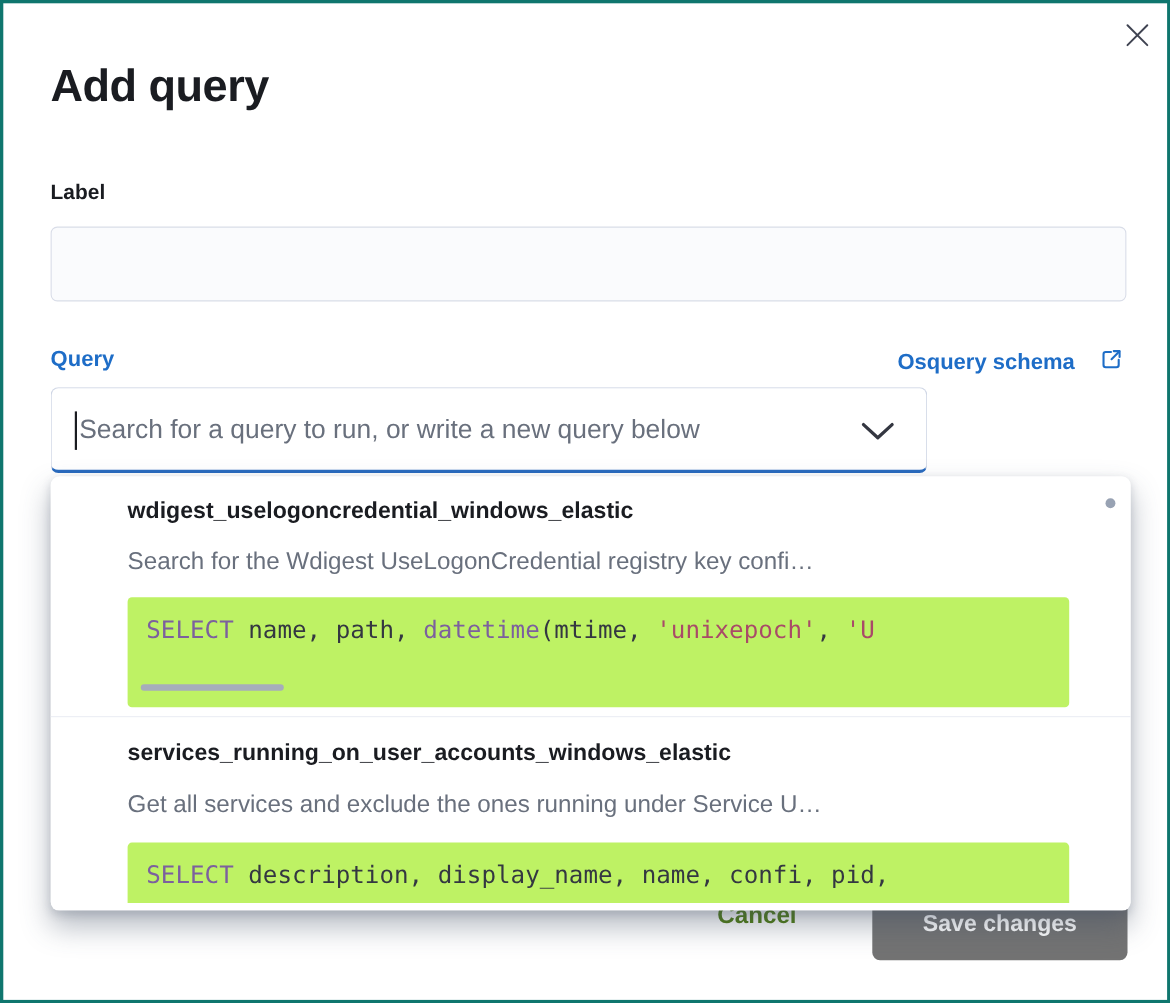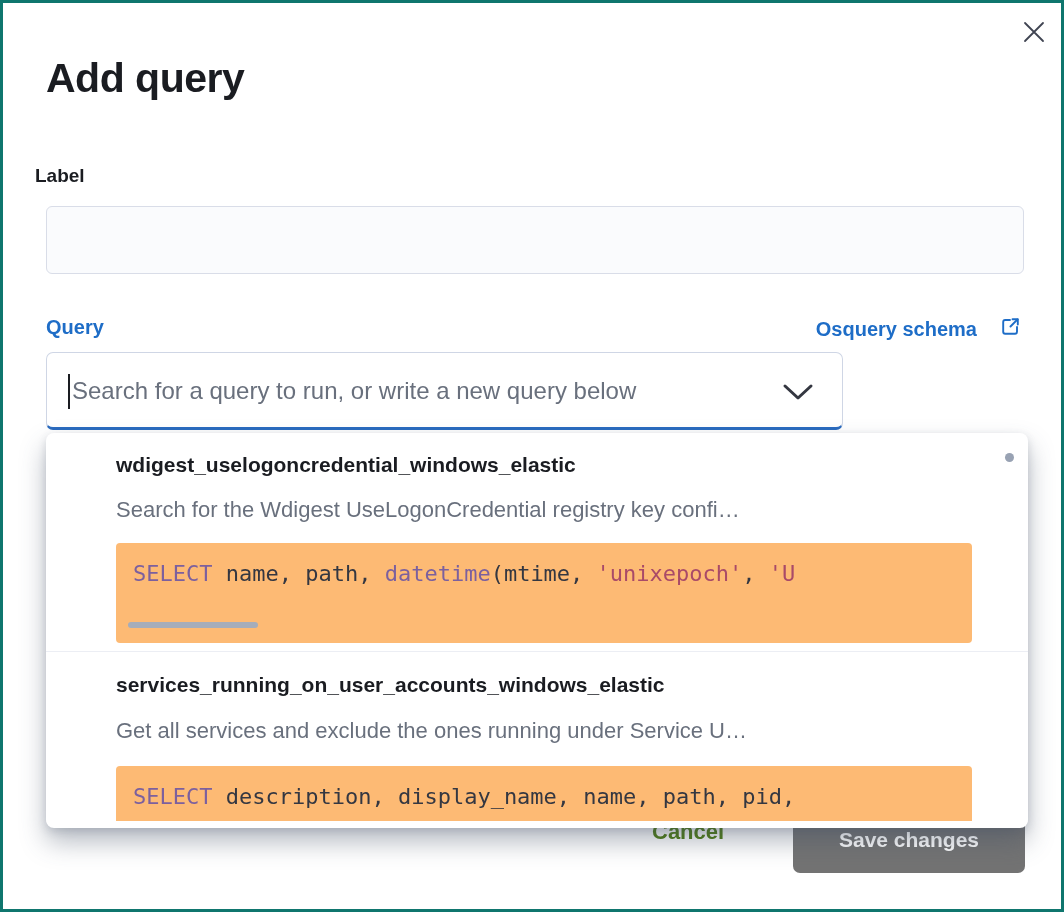--- a/index.html
+++ b/index.html
@@ -13,21 +13,21 @@
 
   
   .close-btn { position:absolute; top:14px; right:11px; width:32px; height:32px;
     background:none; border:none; cursor:pointer; display:flex; align-items:center; justify-content:center; }
 
   
   .modal-title { position:absolute; left:43px; top:52px; font-size:41px; font-weight:bold;
     letter-spacing:-0.5px; color:#1a1c21; }
 
   
-  .field-label { position:absolute; left:32px; top:162px; font-size:19px; font-weight:bold; color:#1a1c21; }
+  .field-label { position:absolute; left:43px; top:162px; font-size:19px; font-weight:bold; color:#1a1c21; }
   .label-input { position:absolute; left:43px; top:203px; width:978px; height:68px;
     background:#fafbfd; border:1px solid #d9dde8; border-radius:6px;
     font-size:22px; padding:0 18px; color:#343741; outline:none; }
 
   
   .query-row-label { position:absolute; left:43px; top:313px; font-size:20px; font-weight:bold; color:#1e6dc7; }
   .schema-link { position:absolute; right:40px; top:313px; font-size:20px; font-weight:bold; color:#1e6dc7;
     text-decoration:none; display:flex; align-items:center; gap:23px; }
 
   
@@ -43,21 +43,21 @@
     background:#fff; border-radius:8px; z-index:5; overflow:hidden;
     border-bottom:7px solid #fff;
     box-shadow:0 14px 26px rgba(66,78,99,0.38), 0 3px 8px rgba(66,78,99,0.18); }
   .vscroll-dot { position:absolute; top:20px; right:14px; width:9px; height:9px; border-radius:50%;
     background:#98a2b3; z-index:6; }
 
   .option { position:absolute; left:0; width:100%; cursor:pointer; }
   .option-title { position:absolute; left:70px; font-size:21px; font-weight:bold; color:#1a1c21; white-space:nowrap; }
   .option-desc { position:absolute; left:70px; font-size:22px; color:#69707d; white-space:nowrap; }
   .code-block { position:absolute; left:70px; width:856px; height:100px;
-    background:#fdba74; border-radius:4px; overflow:hidden; }
+    background:#bef264; border-radius:4px; overflow:hidden; }
   .code-line { position:absolute; left:17px; top:18px; font-family:"DejaVu Sans Mono", monospace;
     font-size:22px; white-space:pre; letter-spacing:0; }
   .tok-kw  { color:#7c609e; }
   .tok-pl  { color:#343741; }
   .tok-str { color:#a94a68; }
   .hscroll-thumb { position:absolute; left:12px; bottom:15px; width:130px; height:6px;
     border-radius:3px; background:#a6adba; }
   .option-divider { position:absolute; left:0; top:218px; width:100%; height:1px; background:#eceef4; }
 
   
@@ -120,21 +120,21 @@
         <span class="hscroll-thumb"></span>
       </div>
     </div>
 
     <div class="option-divider"></div>
 
     <div class="option" style="top:219px; height:250px;">
       <div class="option-title" style="top:21px;">services_running_on_user_accounts_windows_elastic</div>
       <div class="option-desc" style="top:66px;">Get all services and exclude the ones running under Service U…</div>
       <div class="code-block" style="top:114px;">
-        <code class="code-line"><span class="tok-kw">SELECT</span><span class="tok-pl"> description, display_name, name, path, pid,</span></code>
+        <code class="code-line"><span class="tok-kw">SELECT</span><span class="tok-pl"> description, display_name, name, confi, pid,</span></code>
       </div>
     </div>
   </div>
 
   <button class="footer-cancel">Cancel</button>
   <button class="footer-save">Save changes</button>
 
 </div>
 
 </body></html>

